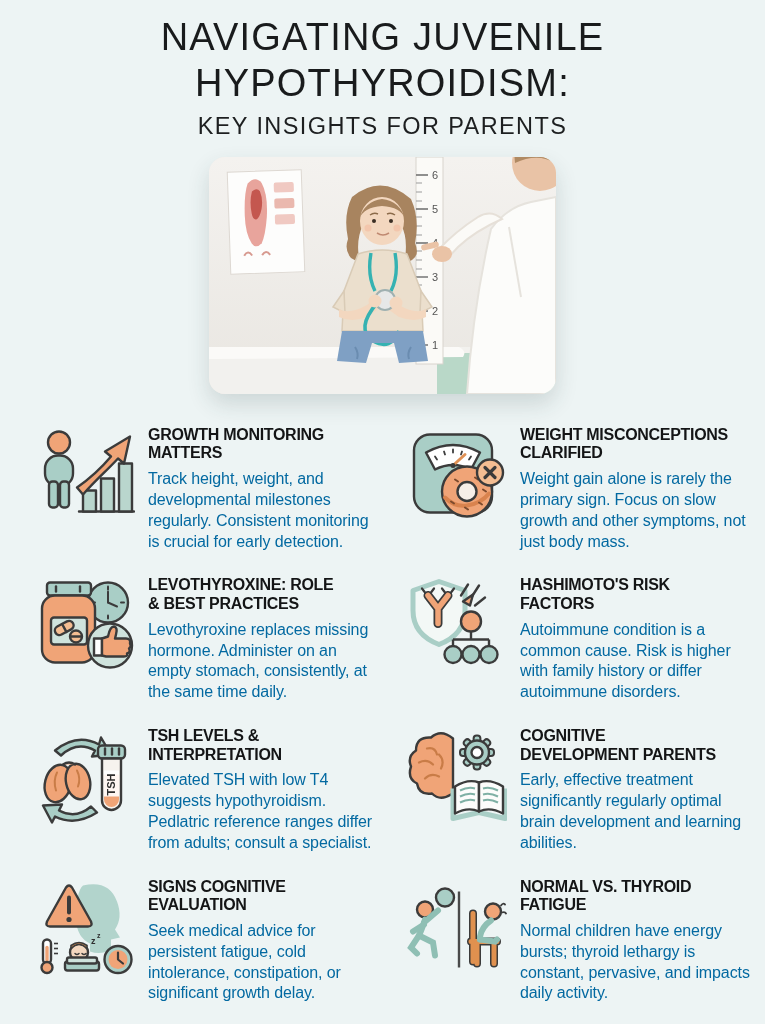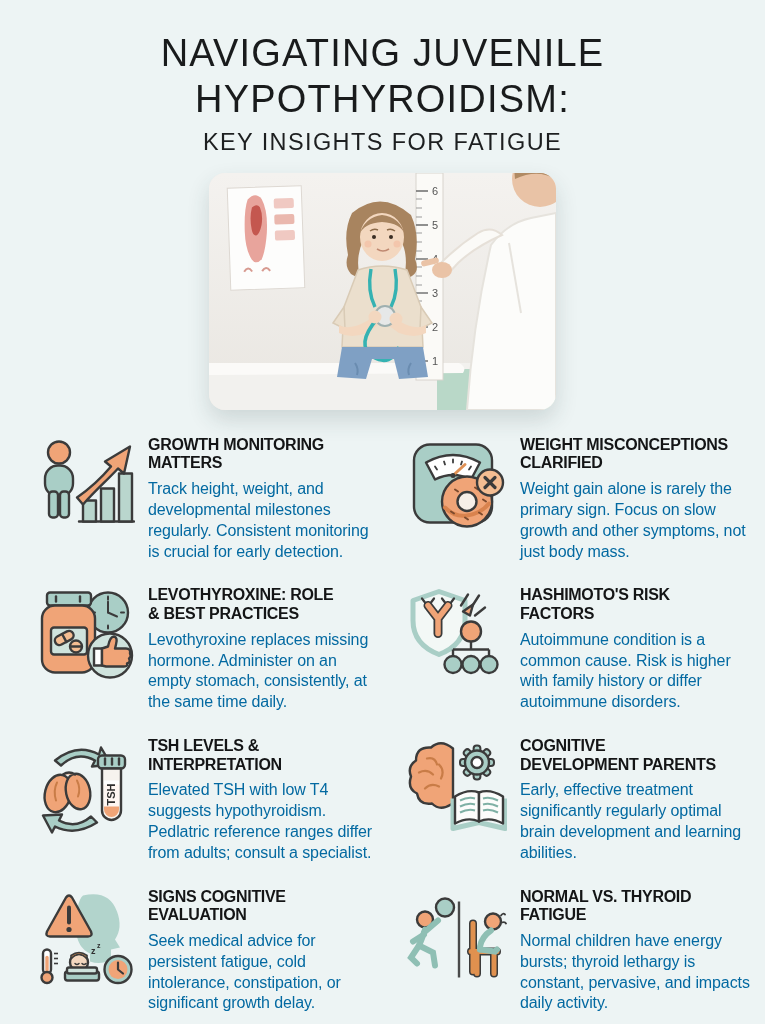--- a/index.html
+++ b/index.html
@@ -3,21 +3,21 @@
 <meta charset="utf-8">
 <style>
   * { box-sizing: border-box; margin: 0; padding: 0; }
   html,body { width: 765px; }
   body {
     width: 765px; height: 1024px;
     background: #edf4f4;
     font-family: "Liberation Sans", sans-serif;
     color: #222; overflow: hidden;
   }
-  .page { width: 765px; height: 748px; padding-top: 30px; }
+  .page { width: 765px; height: 748px; padding-top: 14px; }
 
   
   .hdr { text-align: center; }
   .hdr h1 {
     font-size: 38px; font-weight: 500; letter-spacing: 1.2px;
     line-height: 1.22; color: #191b1c; white-space: pre-line;
   }
   .hdr h2 {
     font-size: 23.5px; font-weight: 500; letter-spacing: 1.4px;
     color: #1d1f20; margin-top: 6px;
@@ -27,21 +27,21 @@
   .hero {
     width: 347px; height: 237px; margin: 17px auto 0 auto;
     border-radius: 16px; overflow: hidden;
     box-shadow: 0 10px 22px rgba(40,60,60,.16);
     background: #efedea;
   }
   .hero svg { display: block; }
 
   
   .grid {
-    margin-top: 24px;
+    margin-top: 30px;
     display: grid;
     grid-template-columns: 350px 350px;
     column-gap: 22px; row-gap: 23px;
     padding: 0 8px 0 33px;
     grid-auto-rows: minmax(125px, auto);
     gap: 22px;
   }
   .item { display: flex; align-items: flex-start; }
   .icon-box {
     width: 104px; height: 102px; flex: 0 0 104px;
@@ -64,21 +64,21 @@
   .ol { stroke: #3b3b3b; stroke-width: 2.4; stroke-linejoin: round; stroke-linecap: round; }
 </style>
 </head>
 <body>
 
 <div class="page">
 
   <header class="hdr">
     <h1>NAVIGATING JUVENILE
 HYPOTHYROIDISM:</h1>
-    <h2>KEY INSIGHTS FOR FATIGUE</h2>
+    <h2>KEY INSIGHTS FOR PARENTS</h2>
   </header>
 
   <figure class="hero">
     <svg viewBox="0 0 347 237" width="347" height="237">
       <defs>
         <linearGradient id="wall" x1="0" y1="0" x2="0" y2="1">
           <stop offset="0" stop-color="#f4f2ef"></stop>
             <stop offset="1" stop-color="#e9e6e1"></stop>
         </linearGradient>
       </defs>

